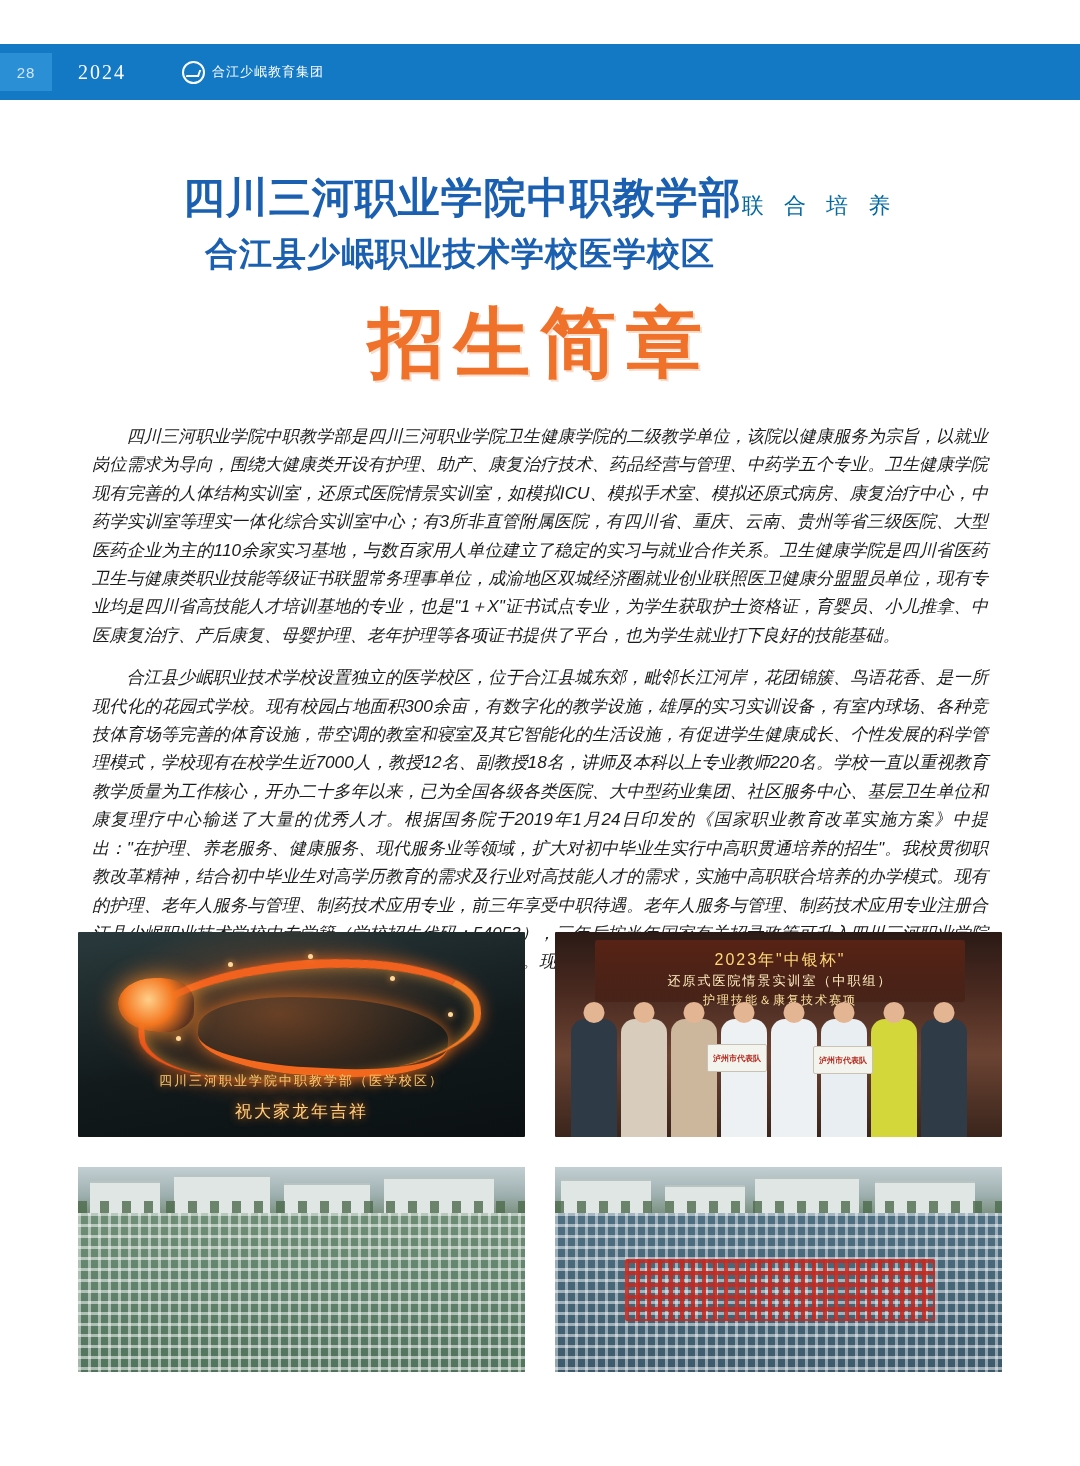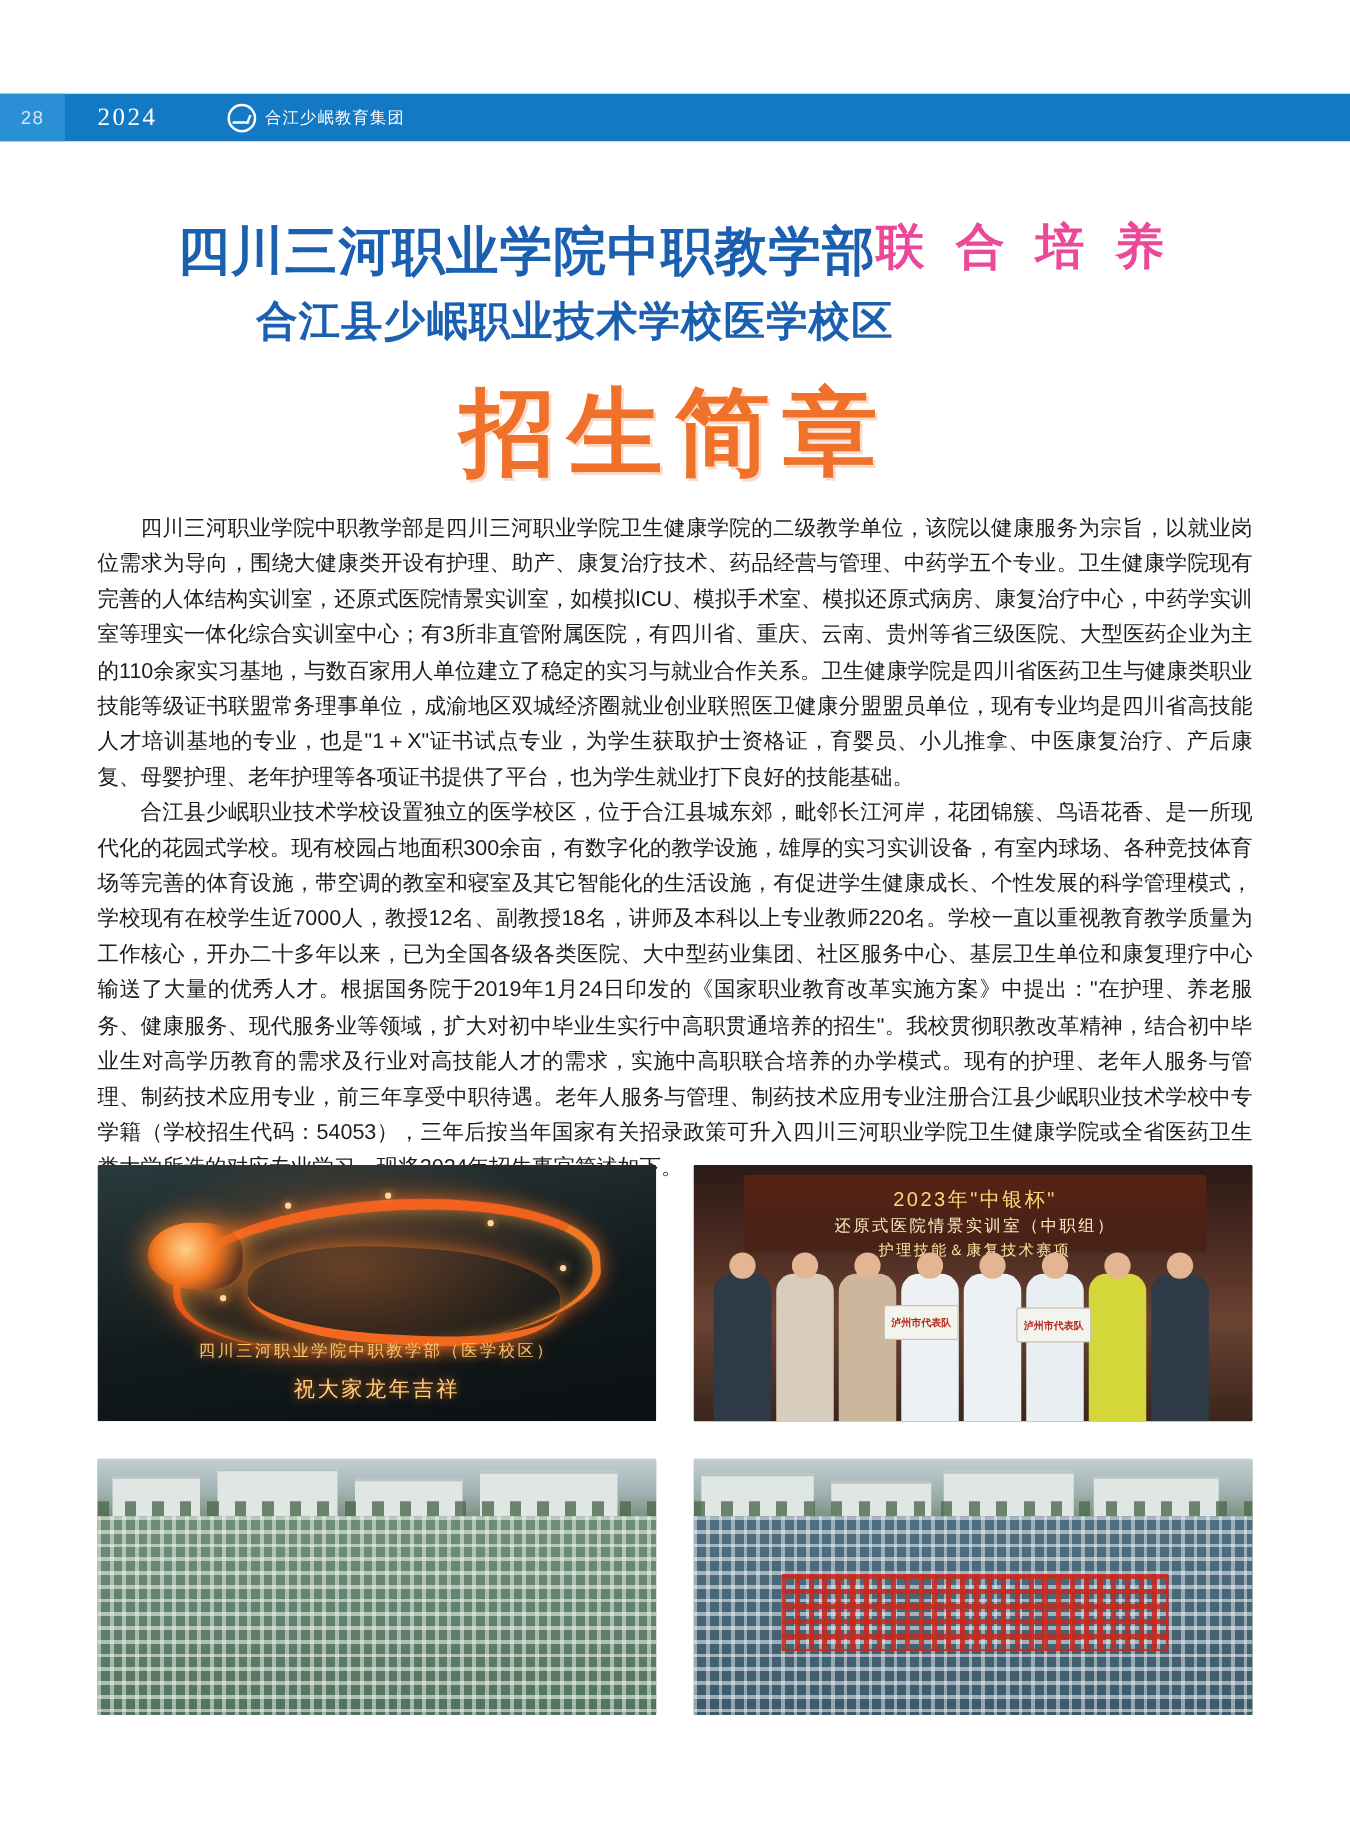--- a/index.html
+++ b/index.html
@@ -13,25 +13,24 @@
     font-family: "Liberation Sans", sans-serif;
     overflow: hidden;
     position: relative;
   }
 
   
   .header-bar {
     position: absolute;
     left: 0; top: 44px;
     width: 1080px;
-    height: 38px;
+    height: 56px;
     background: #1379c4;
     display: flex;
     align-items: center;
-    margin-top: 31px;
   }
   .page-number-box {
     width: 52px;
     height: 38px;
     background: #2b8fd6;
     color: #cfe6f7;
     font-size: 15px;
     display: flex;
     align-items: center;
     justify-content: center;
@@ -83,23 +82,23 @@
     justify-content: center;
   }
   .title-main {
     color: #1a5fb0;
     font-size: 42px;
     font-weight: bold;
     letter-spacing: 1px;
     font-family: "Liberation Sans", sans-serif;
   }
   .title-accent {
-    color: #ec4899;
-    font-size: 39px;
-    font-weight: bold;
+    color: #0369a1;
+    font-size: 22px;
+    font-weight: normal;
     letter-spacing: 7px;
     padding-bottom: 5px;
   }
   .title-sub {
     text-align: center;
     color: #1a5fb0;
     font-size: 33px;
     font-weight: bold;
     margin-top: 6px;
     margin-right: 160px;
@@ -121,22 +120,23 @@
     left: 78px;
     top: 408px;
     width: 924px;
     color: #1b1b1b;
     font-size: 17.2px;
     line-height: 28.4px;
     text-align: justify;
     text-justify: inter-ideograph;
   }
   .body-text p {
-    margin: 0;
+    margin: 14px;
     text-indent: 2em;
+    font-style: italic;
   }
 
   
   .photo-grid {
     position: absolute;
     left: 78px;
     top: 932px;
     width: 924px;
     display: grid;
     grid-template-columns: 447px 447px;

